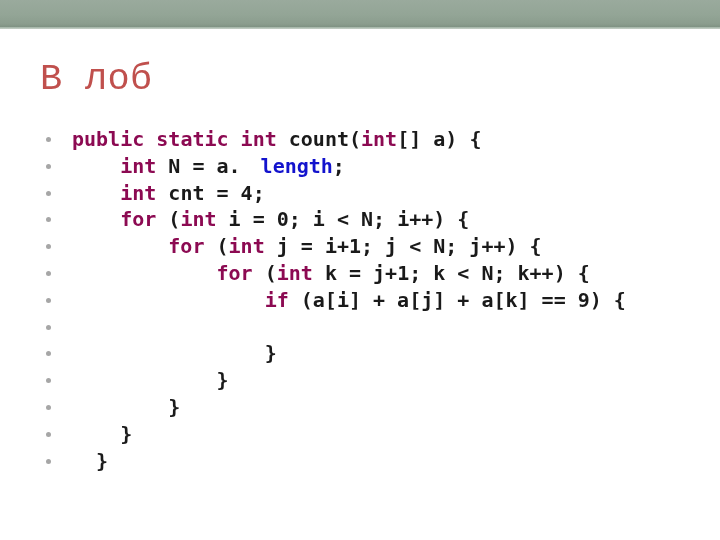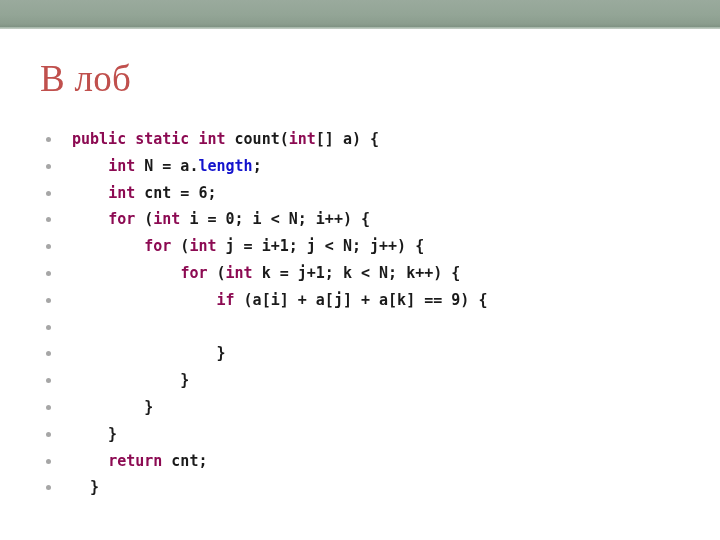--- a/index.html
+++ b/index.html
@@ -31,21 +31,21 @@
     width: 720px;
     height: 2px;
     background: linear-gradient(to bottom, #9fb1a3 0%, #c8d2c9 100%);
   }
 
   
   #slide-title {
     position: absolute;
     left: 40px;
     top: 57px;
-    font-family: Liberation Serif, serif;
+    font-family: Liberation Mono, monospace;
     font-size: 37px;
     font-weight: 400;
     line-height: 44px;
     color: #c0504d;
     letter-spacing: 0.3px;
     white-space: nowrap;
   }
 
   
   #code-list {
@@ -54,57 +54,56 @@
     top: 126px;
     width: 670px;
   }
   .code-line {
     position: relative;
     height: 26.8px;
     line-height: 26.8px;
     padding-left: 32px;
     white-space: pre;
     font-family: "DejaVu Sans Mono", monospace;
-    font-size: 15px;
+    font-size: 20px;
     font-weight: bold;
     color: #1a1a1a;
   }
   .bullet {
     position: absolute;
     left: 6px;
     top: 11px;
     width: 5px;
     height: 5px;
     border-radius: 50%;
     background: #a6a6a6;
   }
   .code-text {
     display: inline-block;
     white-space: pre;
   }
   .tok-kw   { color: #8c0a52; }
-  .tok-prop { color: #1313cd; }
+  .tok-prop { color: #1313cd; margin-left: 20px; }
   .tok-def  { color: #1a1a1a; }
 </style>
 </head>
 <body style="background: rgb(255, 255, 255);">
 
 <div id="top-band"></div>
 <div id="top-band-rule"></div>
 
 <div id="slide-title" style="color: rgb(192, 80, 77);">В лоб</div>
 
 <div id="code-list">
     <div class="code-line"><span class="bullet" style="background: rgb(166, 166, 166);"></span><span class="code-text"><span class="tok-kw">public</span><span class="tok-def"> </span><span class="tok-kw">static</span><span class="tok-def"> </span><span class="tok-kw">int</span><span class="tok-def"> count(</span><span class="tok-kw">int</span><span class="tok-def">[] a) {</span></span></div>
     <div class="code-line"><span class="bullet" style="background: rgb(166, 166, 166);"></span><span class="code-text"><span class="tok-def">    </span><span class="tok-kw">int</span><span class="tok-def"> N = a.</span><span class="tok-prop">length</span><span class="tok-def">;</span></span></div>
-    <div class="code-line"><span class="bullet" style="background: rgb(166, 166, 166);"></span><span class="code-text"><span class="tok-def">    </span><span class="tok-kw">int</span><span class="tok-def"> cnt = 6;</span></span></div>
+    <div class="code-line"><span class="bullet" style="background: rgb(166, 166, 166);"></span><span class="code-text"><span class="tok-def">    </span><span class="tok-kw">int</span><span class="tok-def"> cnt = 4;</span></span></div>
     <div class="code-line"><span class="bullet" style="background: rgb(166, 166, 166);"></span><span class="code-text"><span class="tok-def">    </span><span class="tok-kw">for</span><span class="tok-def"> (</span><span class="tok-kw">int</span><span class="tok-def"> i = 0; i &lt; N; i++) {</span></span></div>
     <div class="code-line"><span class="bullet" style="background: rgb(166, 166, 166);"></span><span class="code-text"><span class="tok-def">        </span><span class="tok-kw">for</span><span class="tok-def"> (</span><span class="tok-kw">int</span><span class="tok-def"> j = i+1; j &lt; N; j++) {</span></span></div>
     <div class="code-line"><span class="bullet" style="background: rgb(166, 166, 166);"></span><span class="code-text"><span class="tok-def">            </span><span class="tok-kw">for</span><span class="tok-def"> (</span><span class="tok-kw">int</span><span class="tok-def"> k = j+1; k &lt; N; k++) {</span></span></div>
     <div class="code-line"><span class="bullet" style="background: rgb(166, 166, 166);"></span><span class="code-text"><span class="tok-def">                </span><span class="tok-kw">if</span><span class="tok-def"> (a[i] + a[j] + a[k] == 9) {</span></span></div>
     <div class="code-line"><span class="bullet" style="background: rgb(166, 166, 166);"></span></div>
     <div class="code-line"><span class="bullet" style="background: rgb(166, 166, 166);"></span><span class="code-text"><span class="tok-def">                }</span></span></div>
     <div class="code-line"><span class="bullet" style="background: rgb(166, 166, 166);"></span><span class="code-text"><span class="tok-def">            }</span></span></div>
     <div class="code-line"><span class="bullet" style="background: rgb(166, 166, 166);"></span><span class="code-text"><span class="tok-def">        }</span></span></div>
     <div class="code-line"><span class="bullet" style="background: rgb(166, 166, 166);"></span><span class="code-text"><span class="tok-def">    }</span></span></div>
-    <div class="code-line"><span class="bullet" style="background: rgb(166, 166, 166);"></span><span class="code-text"><span class="tok-def">    </span><span class="tok-kw">return</span><span class="tok-def"> cnt;</span></span></div>
     <div class="code-line"><span class="bullet" style="background: rgb(166, 166, 166);"></span><span class="code-text"><span class="tok-def">  }</span></span></div>
   </div>
 
 </body></html>

